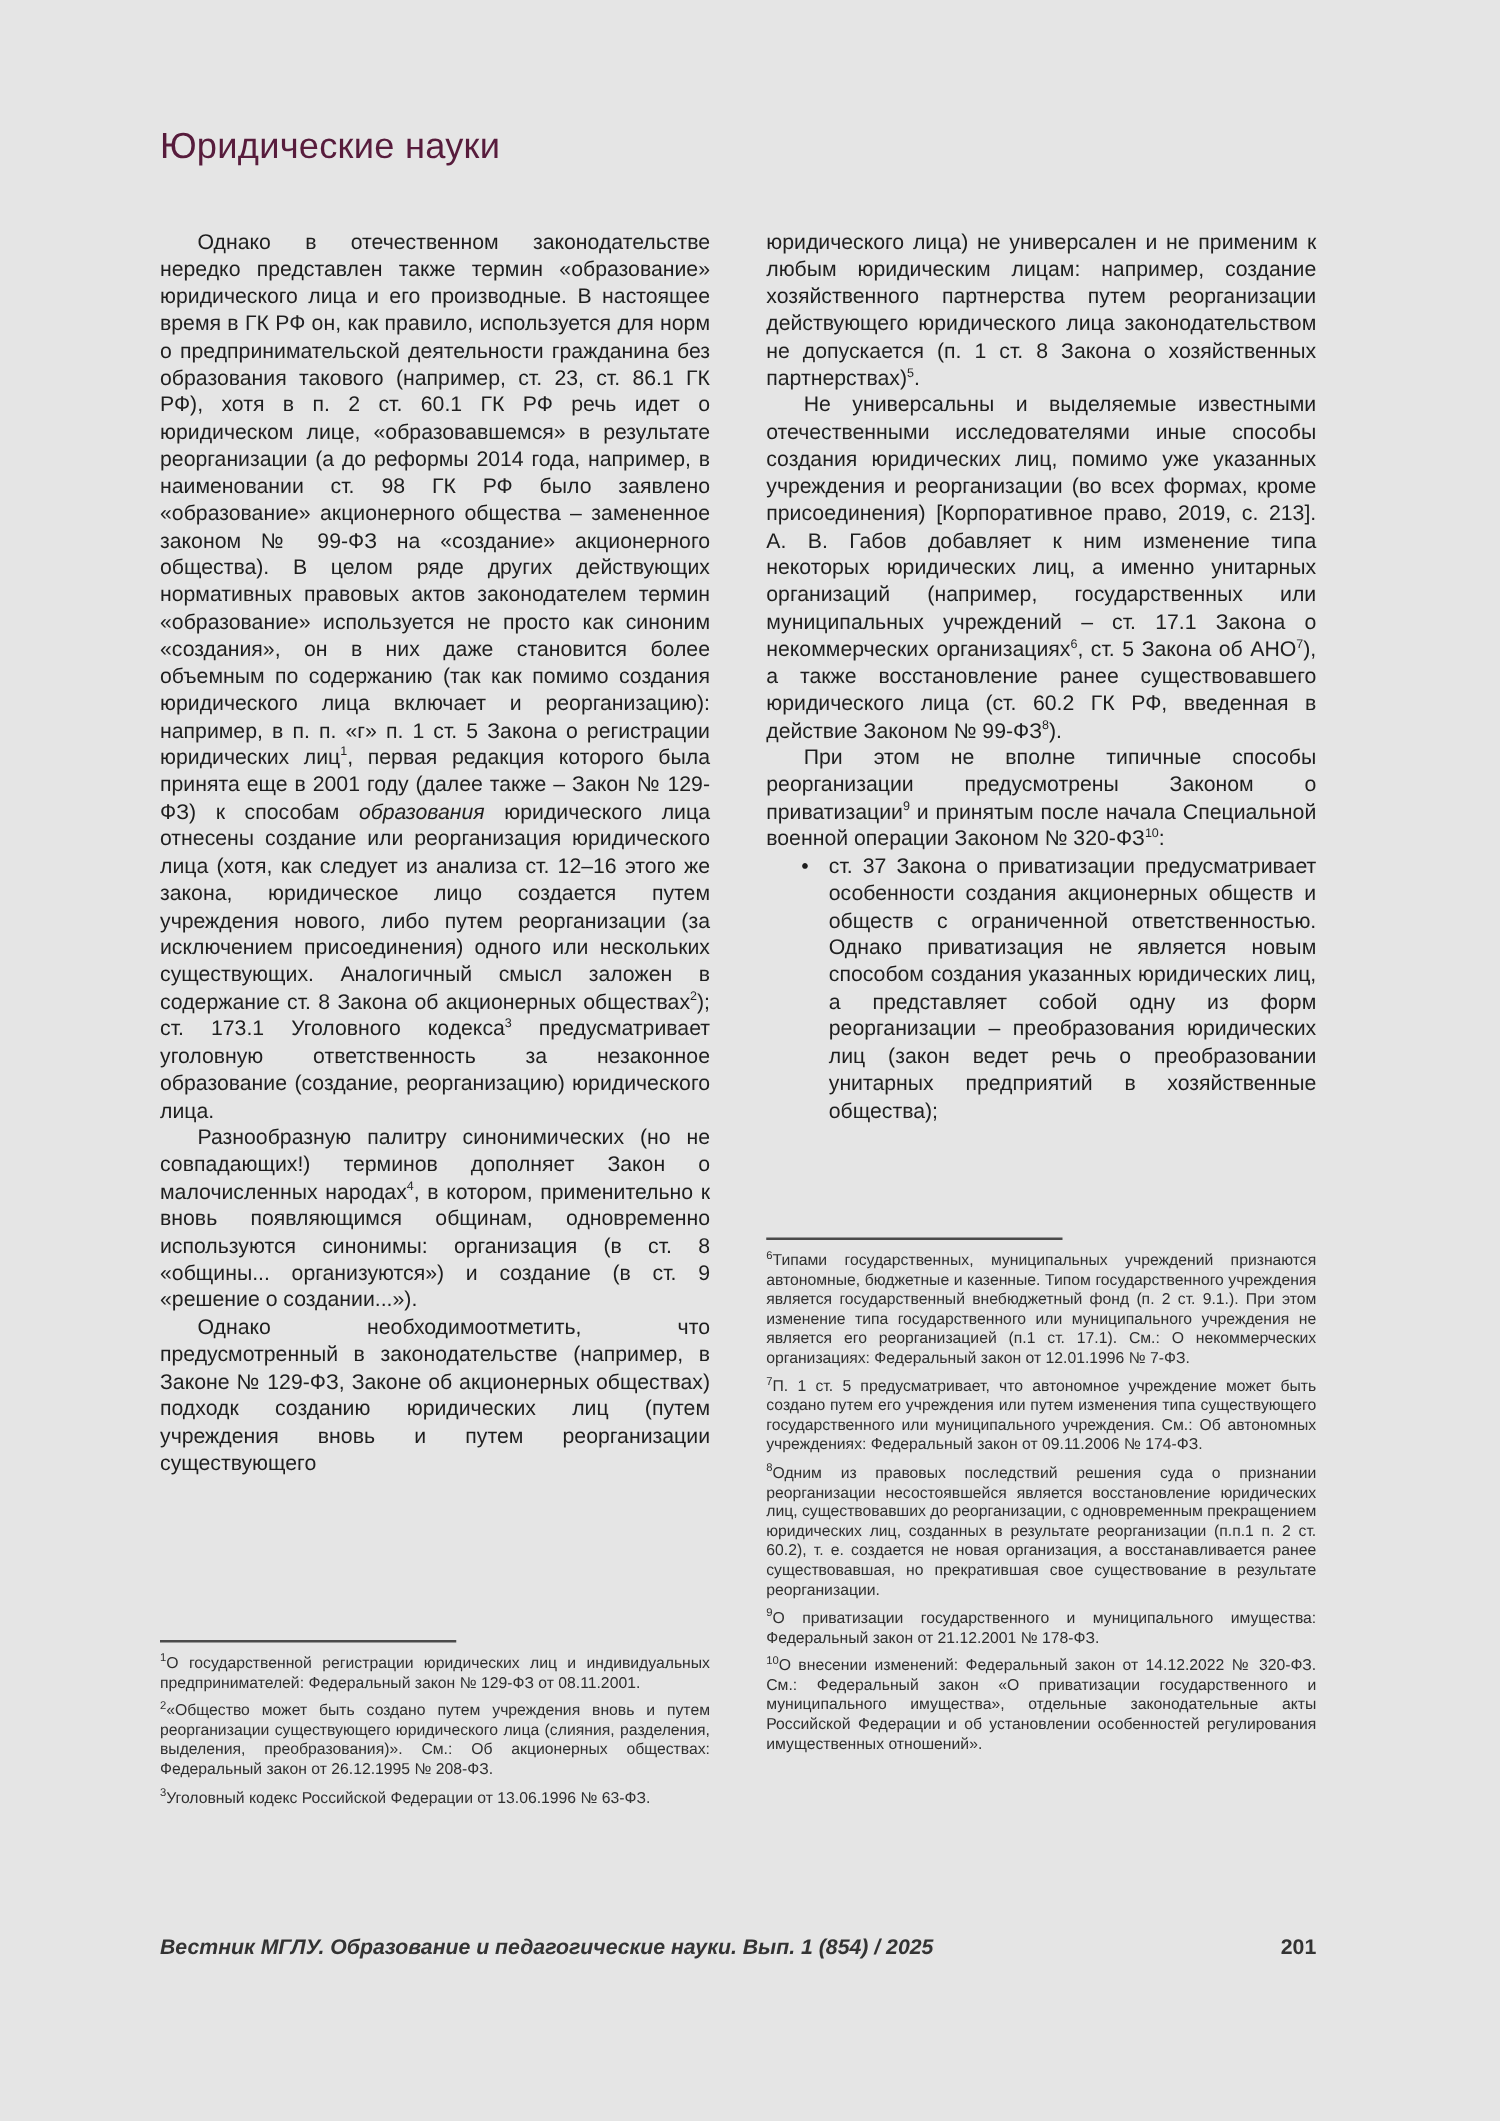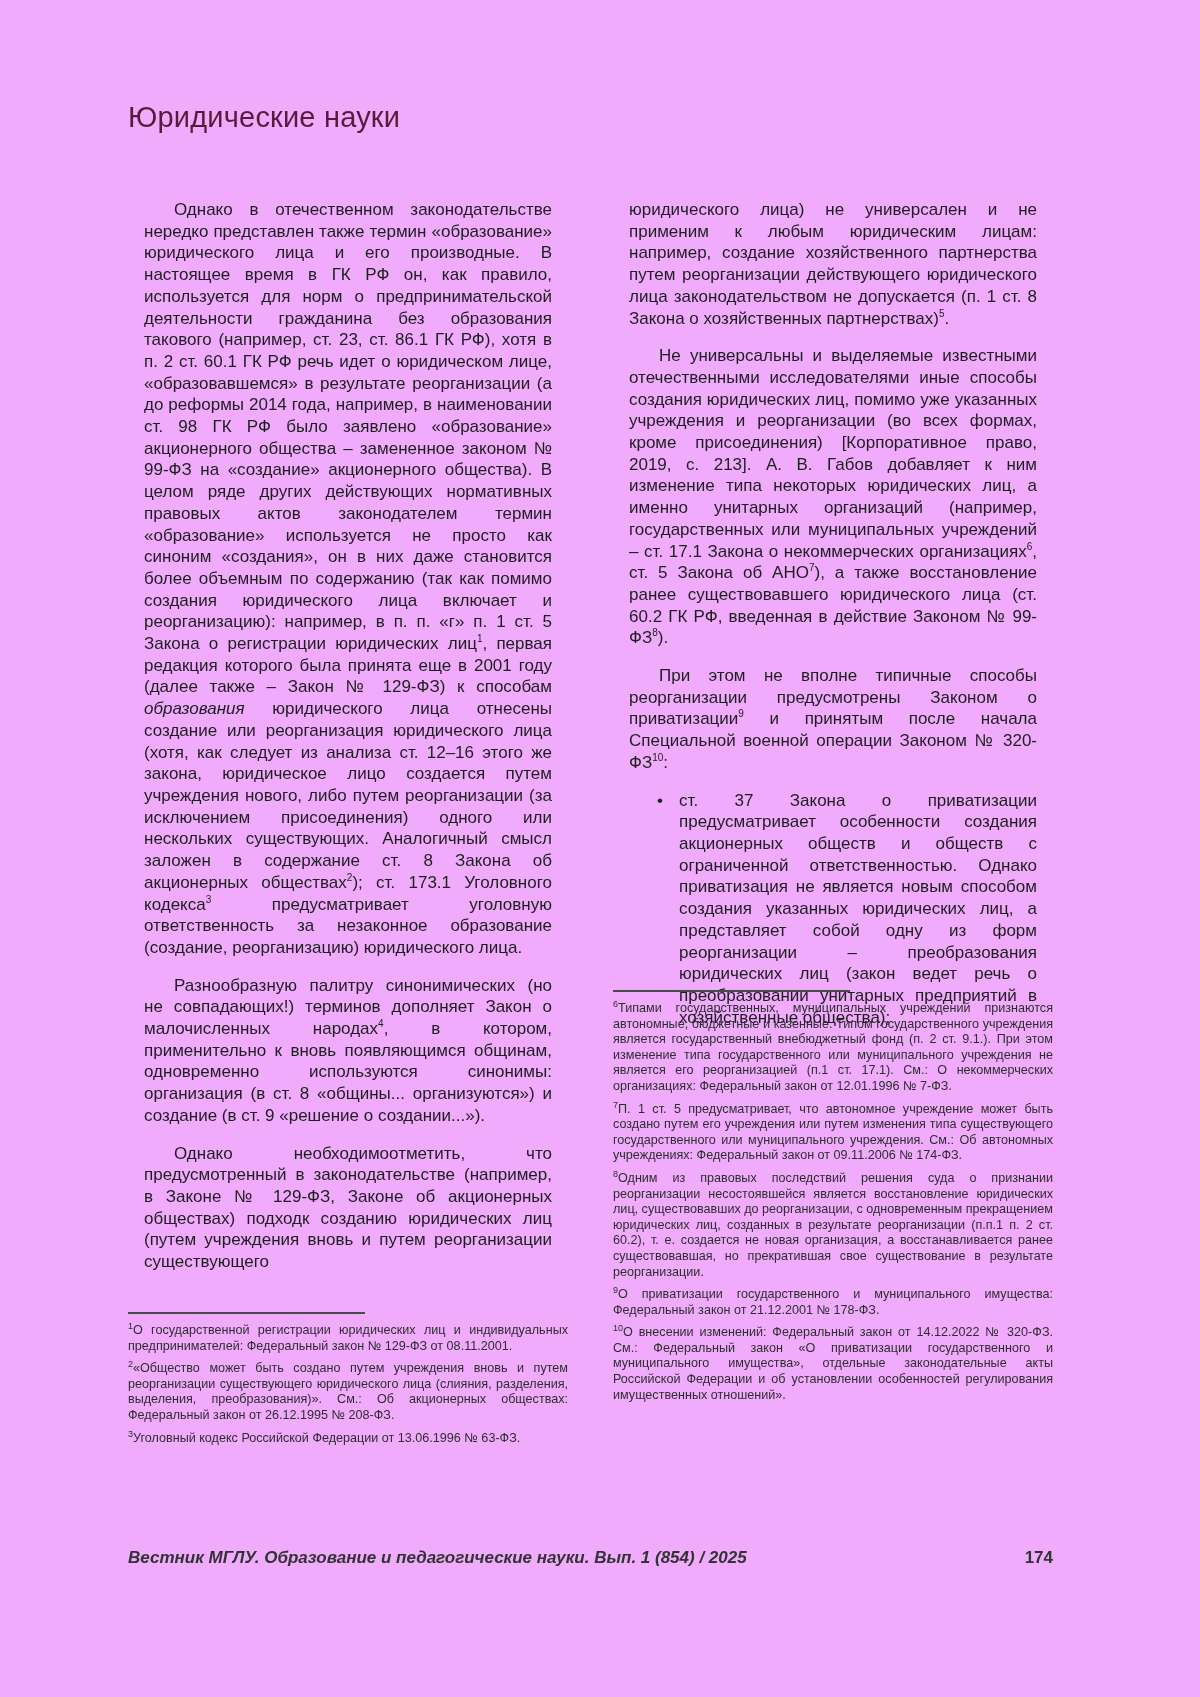--- a/index.html
+++ b/index.html
@@ -1,33 +1,33 @@
 <!DOCTYPE html>
 <html lang="ru"><head>
 <meta charset="utf-8">
 <style>
   html,body{margin:0;padding:0;background:#ffffff;}
   body{width:1200px;height:1697px;position:relative;overflow:hidden;
        font-family:"Liberation Sans", sans-serif;color:#202020;}
-  .page{position:absolute;inset:0;background:#f0abfc;}
+  .page{position:absolute;inset:0;background:#e5e5e5;}
 
   .section-title{
     position:absolute;left:128px;top:82px;
     font-size:29px;font-weight:500;letter-spacing:.2px;
   }
 
   .body-col{
     position:absolute;top:183px;width:440px;
     font-size:17px;line-height:21.7px;text-align:justify;
     color:#1e1e1e;
   }
   .body-col.left{left:128px;}
   .body-col.right{left:613px;}
 
-  p.body-par{margin:16px;}
+  p.body-par{margin:0;}
   p.body-par.indent{text-indent:30px;}
   .it{font-style:italic;}
   sup{font-size:10px;line-height:0;vertical-align:super;}
 
   p.body-par.bullet{position:relative;padding-left:50px;text-indent:0;}
   .bullet-dot{position:absolute;left:28px;top:0;}
 
   .footnote-block{
     position:absolute;width:440px;
     font-size:12.6px;line-height:15.6px;text-align:justify;color:#2e2e2e;
@@ -77,16 +77,16 @@
     <hr class="footnote-rule">
       <p class="footnote"><sup>6</sup><span>Типами государственных, муниципальных учреждений признаются автономные, бюджетные и казенные. Типом государственного учреждения является государственный внебюджетный фонд (п. 2 ст. 9.1.). При этом изменение типа государственного или муниципального учреждения не является его реорганизацией (п.1 ст. 17.1). См.: О некоммерческих организациях: Федеральный закон от 12.01.1996 № 7-ФЗ.</span></p>
       <p class="footnote"><sup>7</sup><span>П. 1 ст. 5 предусматривает, что автономное учреждение может быть создано путем его учреждения или путем изменения типа существующего государственного или муниципального учреждения. См.: Об автономных учреждениях: Федеральный закон от 09.11.2006 № 174-ФЗ.</span></p>
       <p class="footnote"><sup>8</sup><span>Одним из правовых последствий решения суда о признании реорганизации несостоявшейся является восстановление юридических лиц, существовавших до реорганизации, с одновременным прекращением юридических лиц, созданных в результате реорганизации (п.п.1 п. 2 ст. 60.2), т. е. создается не новая организация, а восстанавливается ранее существовавшая, но прекратившая свое существование в результате реорганизации.</span></p>
       <p class="footnote"><sup>9</sup><span>О приватизации государственного и муниципального имущества: Федеральный закон от 21.12.2001 № 178-ФЗ.</span></p>
       <p class="footnote"><sup>10</sup><span>О внесении изменений: Федеральный закон от 14.12.2022 № 320-ФЗ. См.: Федеральный закон «О приватизации государственного и муниципального имущества», отдельные законодательные акты Российской Федерации и об установлении особенностей регулирования имущественных отношений».</span></p>
     </div>
 
   <div class="page-footer">
     <span class="journal-line">Вестник МГЛУ. Образование и педагогические науки. Вып. 1 (854) / 2025</span>
-    <span class="page-number">174</span>
+    <span class="page-number">201</span>
   </div>
 
 </div>
 
 </body></html>

